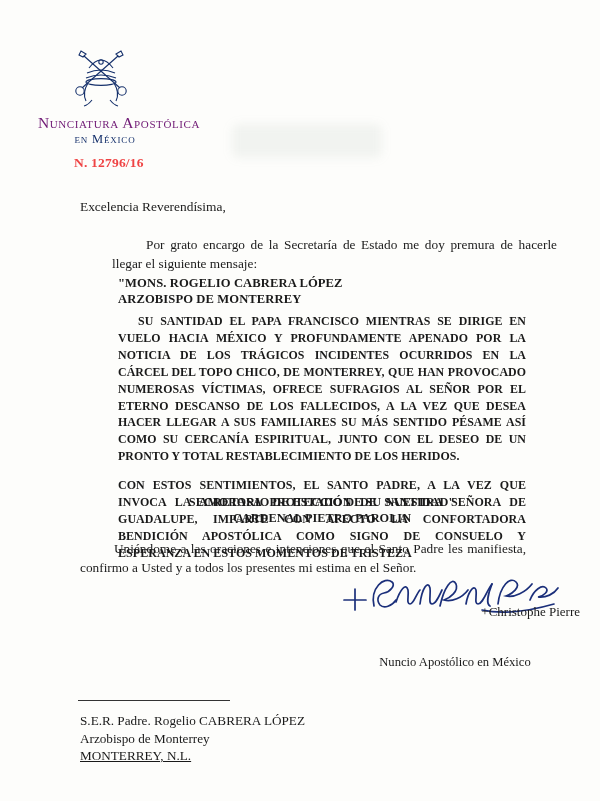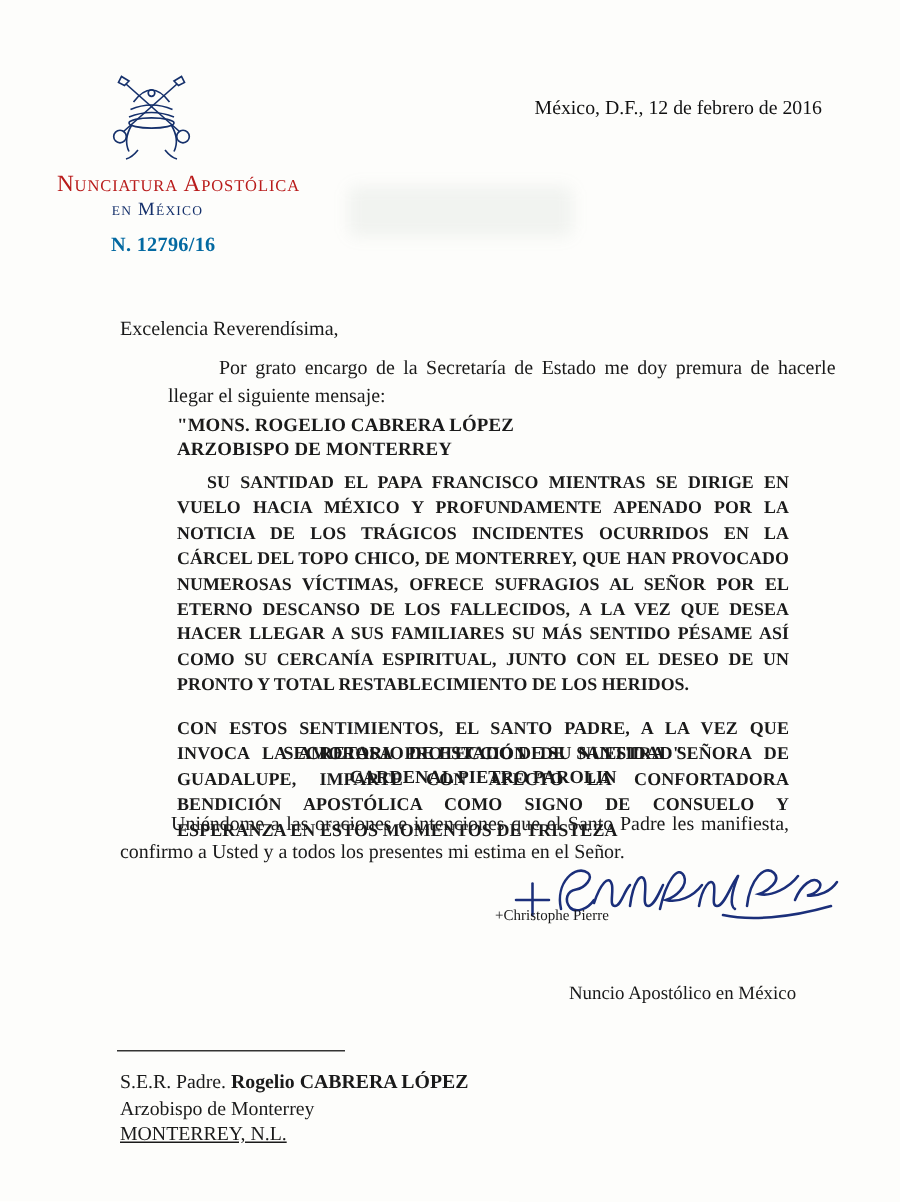--- a/index.html
+++ b/index.html
@@ -32,42 +32,42 @@
   }
   .letterhead-title {
     position: absolute;
     left: 14px;
     top: 114px;
     width: 210px;
     text-align: center;
     font-family: "Liberation Serif", serif;
     font-size: 15.5px;
     letter-spacing: 0.6px;
-    color: #b91c1c;
+    color: #701a75;
     font-variant: small-caps;
     line-height: 1.22;
   }
   .letterhead-sub {
     position: absolute;
     left: 0;
     top: 132px;
     width: 210px;
     text-align: center;
     font-size: 12.5px;
     letter-spacing: 0.8px;
     color: #15306b;
     font-variant: small-caps;
   }
   .protocol {
     position: absolute;
     left: 74px;
     top: 155px;
     font-size: 13.5px;
     font-weight: bold;
-    color: #0369a1;
+    color: #ef4444;
     letter-spacing: 0.2px;
   }
   .place-date {
     position: absolute;
     right: 52px;
     top: 64px;
     font-size: 13.2px;
     color: #111;
   }
 
@@ -80,21 +80,21 @@
     height: 34px;
     background: rgba(120,140,130,0.09);
     filter: blur(5px);
     border-radius: 6px;
   }
 
   
   .salutation {
     position: absolute;
     left: 80px;
-    top: 211px;
+    top: 199px;
     font-size: 13.4px;
   }
   .para1 {
     position: absolute;
     left: 80px;
     top: 236px;
     width: 445px;
     font-size: 13.3px;
     line-height: 1.42;
     text-align: justify;
@@ -165,22 +165,22 @@
     left: 340px;
     top: 560px;
     width: 220px;
     height: 58px;
   }
   .nuncio-name {
     position: absolute;
     left: 330px;
     top: 604px;
     width: 250px;
-    text-align: left;
-    font-size: 10px;
+    text-align: right;
+    font-size: 13px;
     line-height: 1.3;
   }
   .nuncio-title {
     position: absolute;
     left: 330px;
     top: 618px;
     width: 250px;
     text-align: center;
     font-size: 12.6px;
     line-height: 1.3;
@@ -194,21 +194,21 @@
     top: 700px;
     width: 152px;
     border-top: 1px solid #333;
   }
   .addr1 {
     position: absolute;
     left: 80px;
     top: 713px;
     font-size: 13.2px;
   }
-  .addr1 b { font-weight: bold; }
+  .addr1 b { font-weight: normal; }
   .addr2 {
     position: absolute;
     left: 80px;
     top: 731px;
     font-size: 13.2px;
   }
   .addr3 {
     position: absolute;
     left: 80px;
     top: 748px;
@@ -244,21 +244,20 @@
         <path d="M44 58 q4 5 8 6"></path>
       </g>
     </svg>
   </div>
 
   <div class="smudge"></div>
 
   <div class="letterhead-title">Nunciatura Apostólica</div>
   <div class="letterhead-sub">en México</div>
   <div class="protocol">N. 12796/16</div>
-  <div class="place-date">México, D.F., 12 de febrero de 2016</div>
 
   <div class="salutation">Excelencia Reverendísima,</div>
   <div class="para1">Por grato encargo de la Secretaría de Estado me doy premura de hacerle llegar el siguiente mensaje:</div>
 
   <div class="quote-head">
     <div>"MONS. ROGELIO CABRERA LÓPEZ</div>
     <div>ARZOBISPO DE MONTERREY</div>
   </div>
 
   <div class="caps-block"><span class="indent"></span><span>SU SANTIDAD EL PAPA FRANCISCO MIENTRAS SE DIRIGE EN VUELO HACIA MÉXICO Y PROFUNDAMENTE APENADO POR LA NOTICIA DE LOS TRÁGICOS INCIDENTES OCURRIDOS EN LA CÁRCEL DEL TOPO CHICO, DE MONTERREY, QUE HAN PROVOCADO NUMEROSAS VÍCTIMAS, OFRECE SUFRAGIOS AL SEÑOR POR EL ETERNO DESCANSO DE LOS FALLECIDOS, A LA VEZ QUE DESEA HACER LLEGAR A SUS FAMILIARES SU MÁS SENTIDO PÉSAME ASÍ COMO SU CERCANÍA ESPIRITUAL, JUNTO CON EL DESEO DE UN PRONTO Y TOTAL RESTABLECIMIENTO DE LOS HERIDOS.</span></div>

